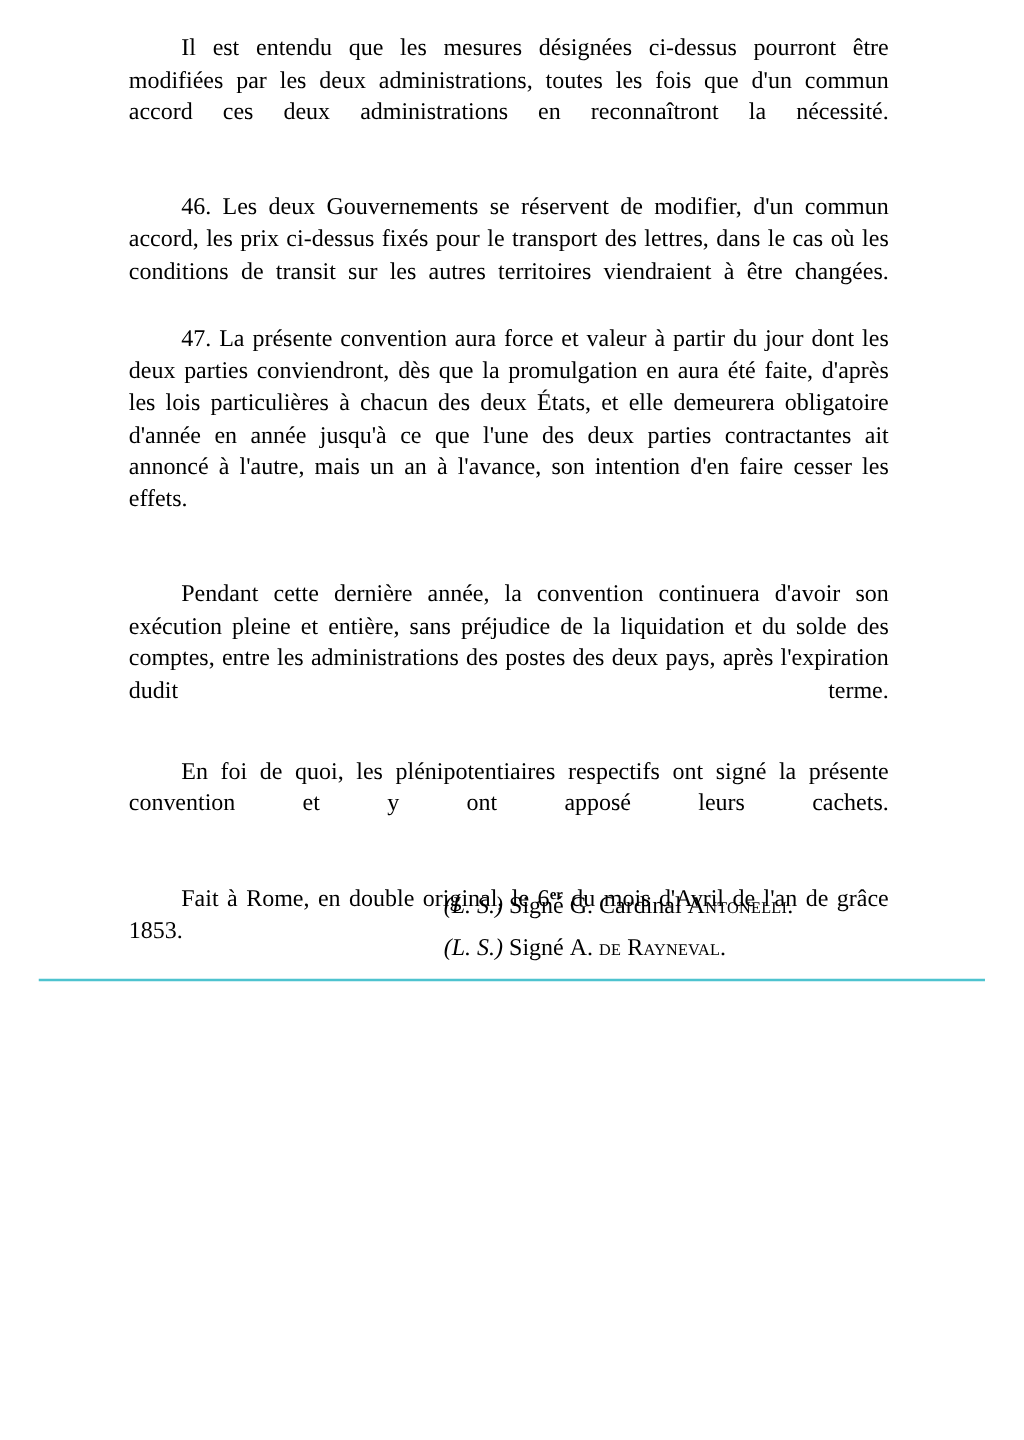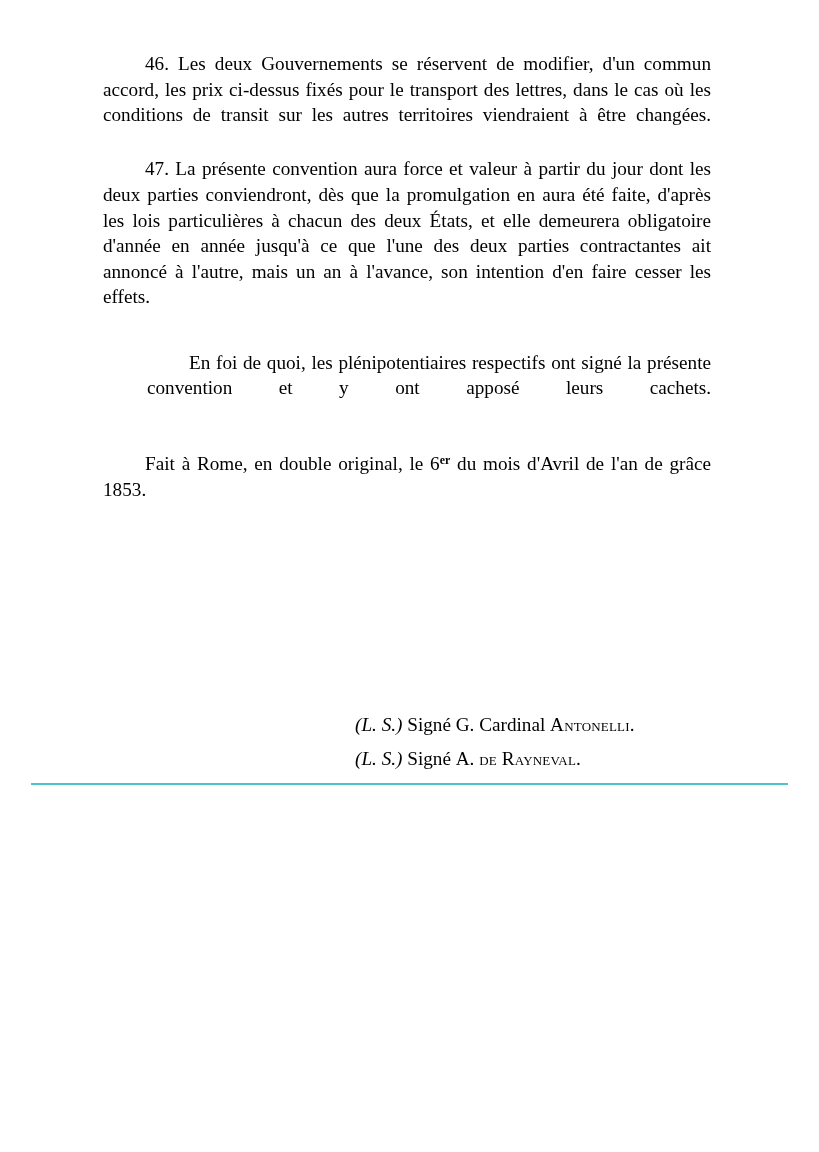--- a/index.html
+++ b/index.html
@@ -46,21 +46,20 @@
   p.para.gap-small {
     margin-top: 3px;
   }
 
   p.para.gap-med {
     margin-top: 25px;
   }
 
   p.para.gap-large {
     margin-top: 14px;
-    margin-left: 44px;
   }
 
   
   p.para::after {
     content: "";
     display: inline-block;
     width: 100%;
   }
 
   .sup {
@@ -102,25 +101,27 @@
     background: #4ec3cf;
   }
 </style>
 </head>
 <body>
 
 <div class="page">
 
   <div class="text-column">
 
+    <p class="para">Il est entendu que les mesures désignées ci-dessus pourront être modifiées par les deux administrations, toutes les fois que d'un commun accord ces deux administrations en reconnaîtront la nécessité.</p>
 
     <p class="para gap-med">46. Les deux Gouvernements se réservent de modifier, d'un commun accord, les prix ci-dessus fixés pour le transport des lettres, dans le cas où les conditions de transit sur les autres territoires viendraient à être changées.</p>
 
     <p class="para gap-small">47. La présente convention aura force et valeur à partir du jour dont les deux parties conviendront, dès que la promulgation en aura été faite, d'après les lois particulières à chacun des deux États, et elle demeurera obligatoire d'année en année jusqu'à ce que l'une des deux parties contractantes ait annoncé à l'autre, mais un an à l'avance, son intention d'en faire cesser les effets.</p>
 
+    <p class="para gap-med">Pendant cette dernière année, la convention continuera d'avoir son exécution pleine et entière, sans préjudice de la liquidation et du solde des comptes, entre les administrations des postes des deux pays, après l'expiration dudit terme.</p>
 
 
     <p class="para gap-large">En foi de quoi, les plénipotentiaires respectifs ont signé la présente convention et y ont apposé leurs cachets.</p>
 
     <p class="para gap-med"><span>Fait à Rome, en double original, le 6</span><span class="sup">er</span><span> du mois d'Avril de l'an de grâce 1853.</span></p>
 
   </div>
 
   <div class="sig-block">
 

